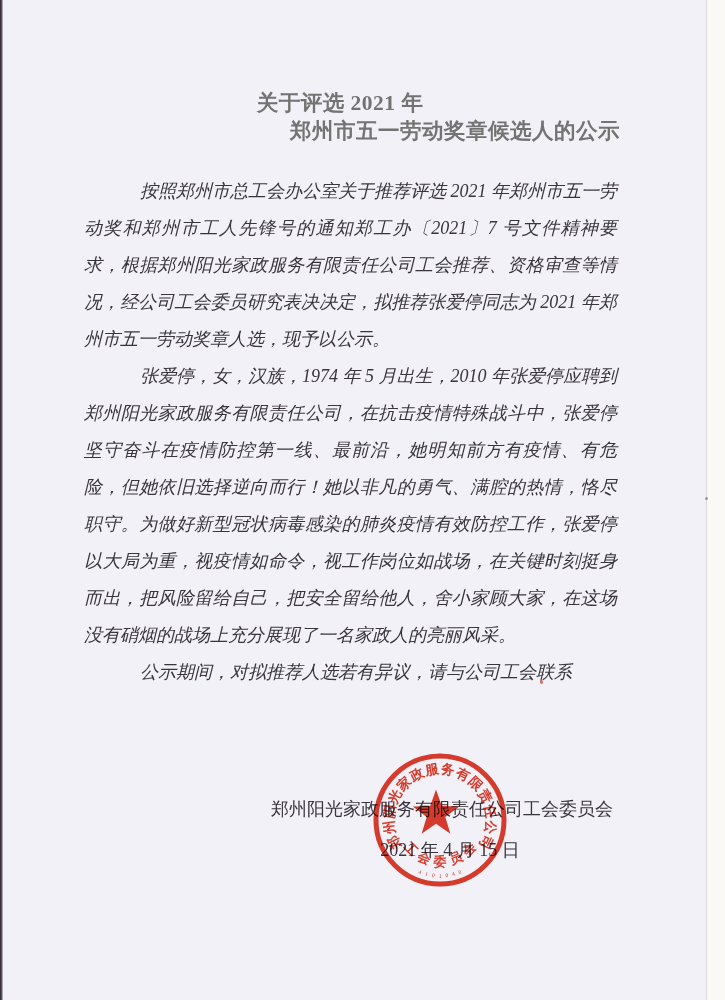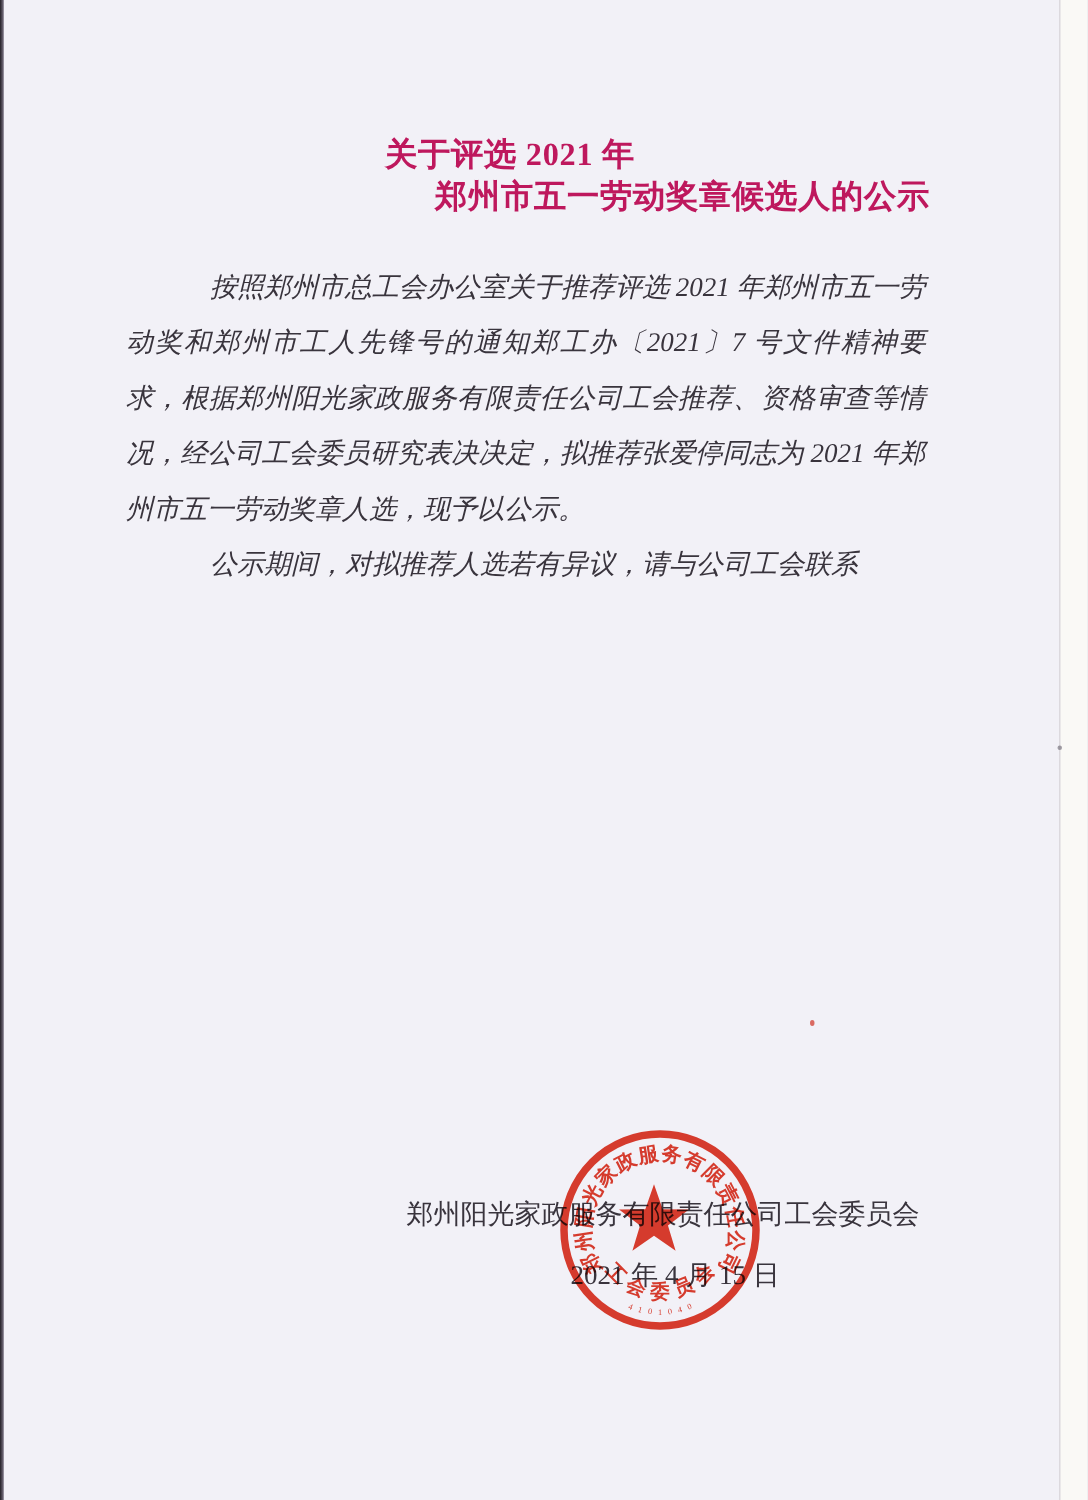--- a/index.html
+++ b/index.html
@@ -30,21 +30,21 @@
     background: #faf9f6;
     border-left: 1px solid rgba(195,192,202,0.55);
   }
   .title {
     position: absolute;
     left: 60px;
     width: 560px;
     text-align: center;
     font-size: 21.5px;
     font-weight: bold;
-    color: #be185d;
+    color: #737373;
     letter-spacing: 0.5px;
     white-space: nowrap;
   }
   .title.line1 { top: 88px; }
   .title.line2 { top: 116px; text-align: right; }
   .body-text {
     position: absolute;
     left: 84px;
     top: 173px;
     width: 533px;
@@ -114,20 +114,21 @@
 
   <div class="edge-left"></div>
   <div class="edge-right"></div>
 
   <div class="title line1">关于评选 2021 年</div>
 
   <div class="title line2">郑州市五一劳动奖章候选人的公示</div>
 
   <div class="body-text">
     <p>按照郑州市总工会办公室关于推荐评选 2021 年郑州市五一劳动奖和郑州市工人先锋号的通知郑工办〔2021〕7 号文件精神要求，根据郑州阳光家政服务有限责任公司工会推荐、资格审查等情况，经公司工会委员研究表决决定，拟推荐张爱停同志为 2021 年郑州市五一劳动奖章人选，现予以公示。</p>
+    <p>张爱停，女，汉族，1974 年 5 月出生，2010 年张爱停应聘到郑州阳光家政服务有限责任公司，在抗击疫情特殊战斗中，张爱停坚守奋斗在疫情防控第一线、最前沿，她明知前方有疫情、有危险，但她依旧选择逆向而行！她以非凡的勇气、满腔的热情，恪尽职守。为做好新型冠状病毒感染的肺炎疫情有效防控工作，张爱停以大局为重，视疫情如命令，视工作岗位如战场，在关键时刻挺身而出，把风险留给自己，把安全留给他人，舍小家顾大家，在这场没有硝烟的战场上充分展现了一名家政人的亮丽风采。</p>
     <p>公示期间，对拟推荐人选若有异议，请与公司工会联系</p>
   </div>
 
   <div class="signature">郑州阳光家政服务有限责任公司工会委员会</div>
 
   <div class="sign-date">2021 年 4 月 15 日</div>
 
   <svg class="seal" id="seal-svg" viewBox="0 0 150 150">
     <circle cx="75" cy="75" r="64" fill="none" stroke-width="5" stroke="#df2f1e"></circle>
     <polygon points="71,44.5 76.8,61.1 94.3,61.4 80.3,72.0 85.4,88.8 71,78.8 56.6,88.8 61.7,72.0 47.7,61.4 65.2,61.1" fill="#df2f1e"></polygon>

